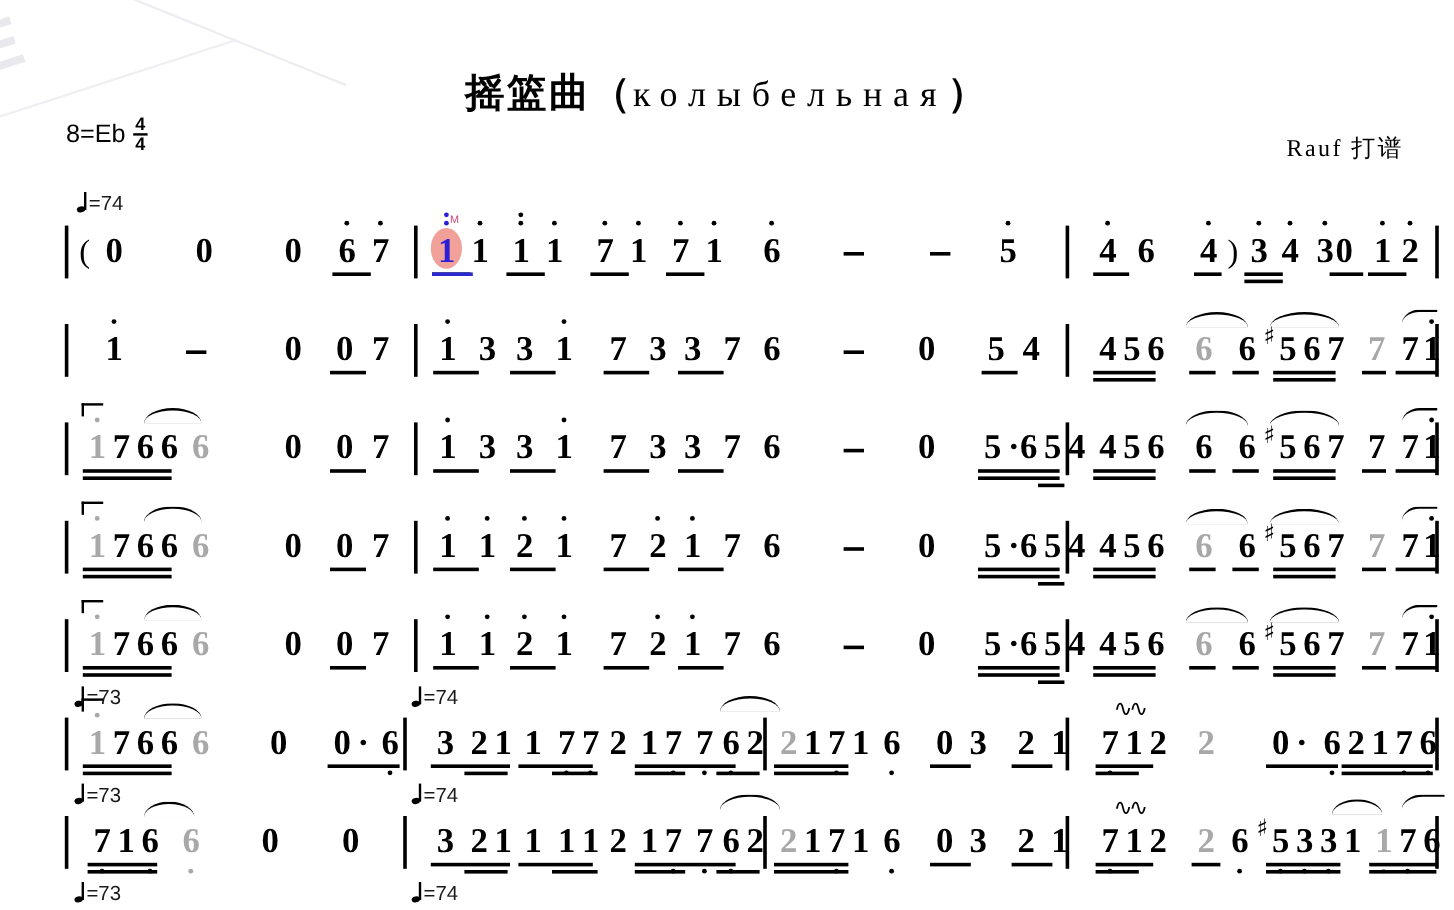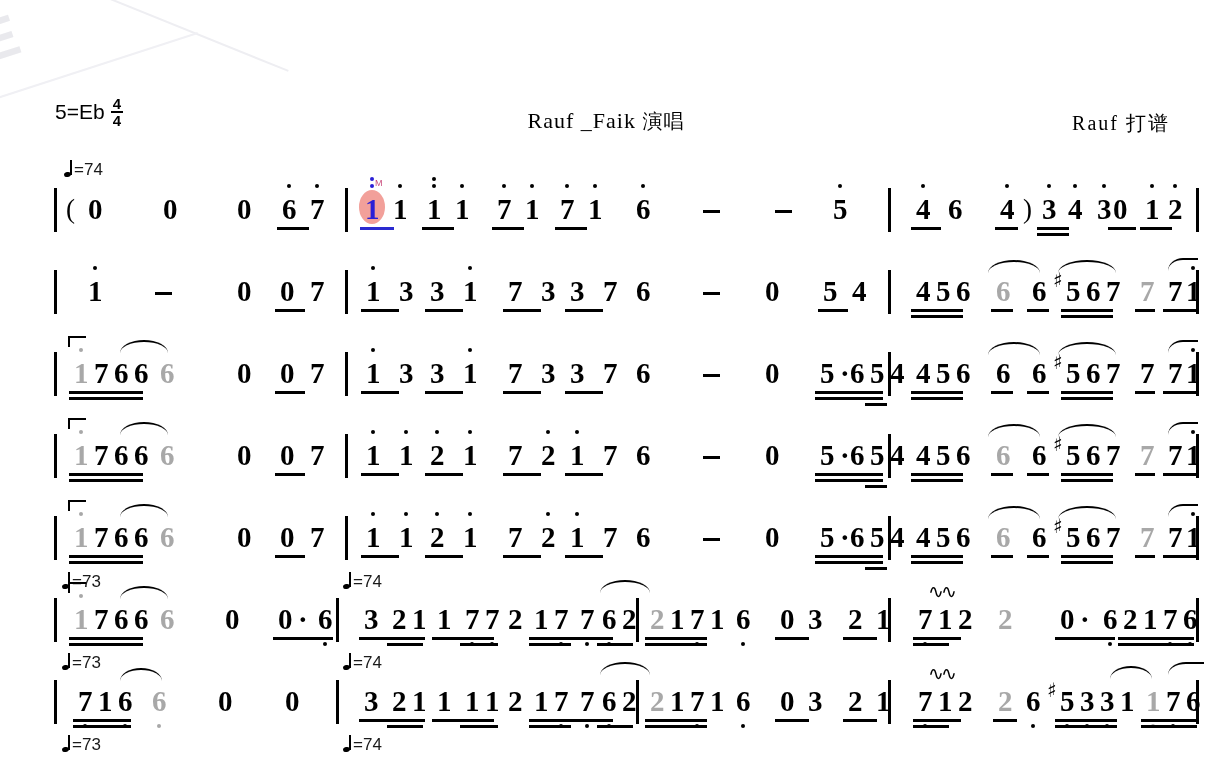--- a/index.html
+++ b/index.html
@@ -217,32 +217,31 @@
 </style>
 </head>
 <body>
 
 <div id="watermark-line"></div>
 <div id="watermark">E</div>
 
 <div id="header">
 
   <div id="keysig">
-    <span>5=Eb</span>
+    <span>8=Eb</span>
     <span class="frac">
       <span class="num">4</span>
       <span class="den">4</span>
     </span>
   </div>
 
-
-  <div id="subtitle">
-    <span>Rauf _Faik</span>
-    <span class="cjk">演唱</span>
+  <div id="title">
+    <span class="cjk">摇篮曲</span><span class="cjk">（</span><span class="cyr">колыбельная</span><span class="cjk">）</span>
   </div>
+
 
   <div id="credit">
     <span>Rauf</span>
     <span class="cjk">打谱</span>
   </div>
 
 </div>
 
 <div id="tempo-layer">
     <div class="tempo" style="left: 64px; top: 160px;"><span class="qn"></span><span>=74</span></div>

